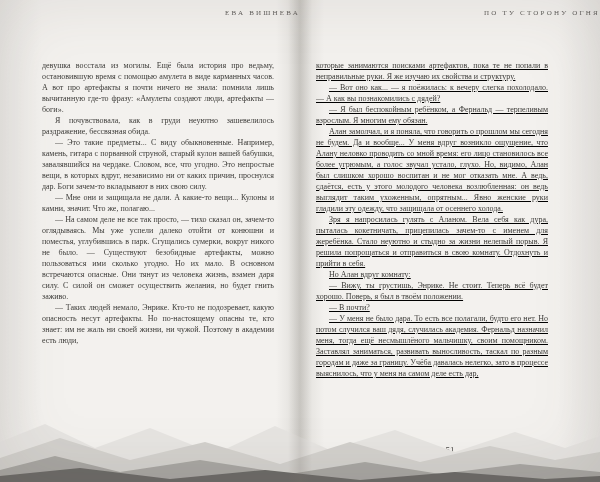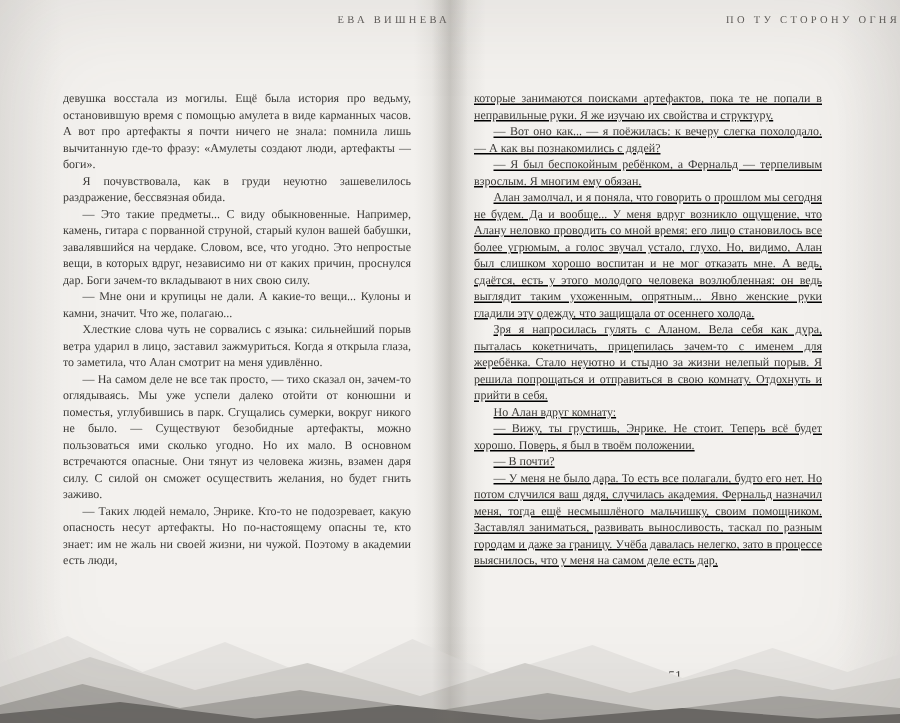--- a/index.html
+++ b/index.html
@@ -62,22 +62,21 @@
 <body>
 
 <div class="spread">
 
   <div class="page left">
     <div class="running-head">ЕВА ВИШНЕВА</div>
     <div class="text-col">
         <p class="para">девушка восстала из могилы. Ещё была история про ведьму, остановившую время с помощью амулета в виде карманных часов. А вот про артефакты я почти ничего не знала: помнила лишь вычитанную где-то фразу: «Амулеты создают люди, артефакты — боги».</p>
         <p class="para indent">Я почувствовала, как в груди неуютно зашевелилось раздражение, бессвязная обида.</p>
         <p class="para indent">— Это такие предметы... С виду обыкновенные. Например, камень, гитара с порванной струной, старый кулон вашей бабушки, завалявшийся на чердаке. Словом, все, что угодно. Это непростые вещи, в которых вдруг, независимо ни от каких причин, проснулся дар. Боги зачем-то вкладывают в них свою силу.</p>
-        <p class="para indent">— Мне они и крупицы не дали. А какие-то вещи... Кулоны и камни, значит. Что же, полагаю...</p>
-        <p class="para indent">Хлесткие слова чуть не сорвались с языка: сильнейший порыв ветра ударил в лицо, заставил зажмуриться. Когда я открыла глаза, то заметила, что Алан смотрит на меня удивлённо.</p>
+        <p class="para indent">— Мне они и защищала не дали. А какие-то вещи... Кулоны и камни, значит. Что же, полагаю...</p>
         <p class="para indent">— На самом деле не все так просто, — тихо сказал он, зачем-то оглядываясь. Мы уже успели далеко отойти от конюшни и поместья, углубившись в парк. Сгущались сумерки, вокруг никого не было. — Существуют безобидные артефакты, можно пользоваться ими сколько угодно. Но их мало. В основном встречаются опасные. Они тянут из человека жизнь, взамен даря силу. С силой он сможет осуществить желания, но будет гнить заживо.</p>
         <p class="para indent">— Таких людей немало, Энрике. Кто-то не подозревает, какую опасность несут артефакты. Но по-настоящему опасны те, кто знает: им не жаль ни своей жизни, ни чужой. Поэтому в академии есть люди,</p>
       </div>
     <div class="page-num">50</div>
   </div>
 
   <div class="page right">
     <div class="running-head">ПО ТУ СТОРОНУ ОГНЯ</div>
     <div class="text-col">
         <p class="para">которые занимаются поисками артефактов, пока те не попали в неправильные руки. Я же изучаю их свойства и структуру.</p>

